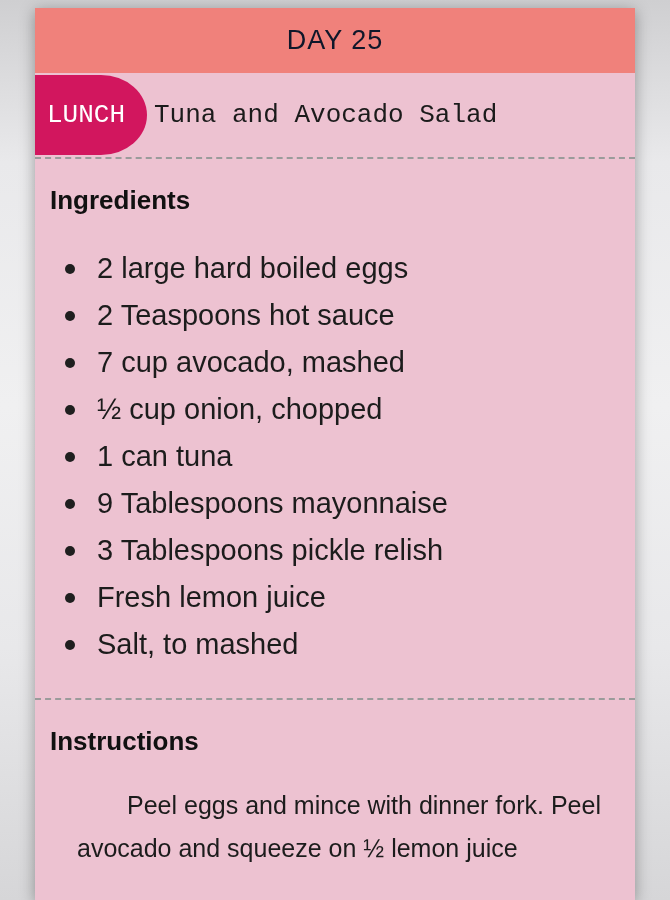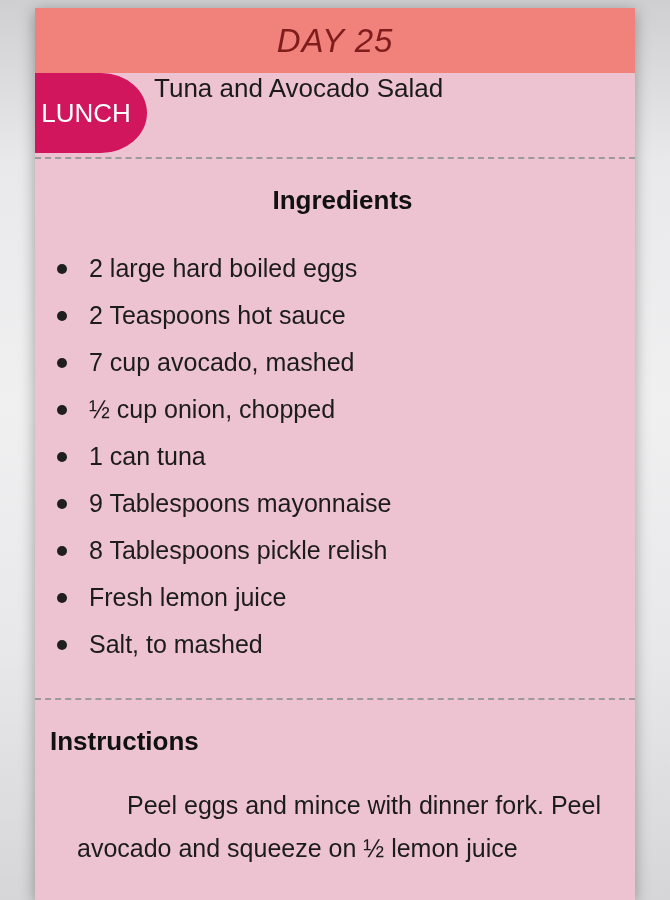--- a/index.html
+++ b/index.html
@@ -27,31 +27,31 @@
     overflow: hidden;
   }
   .day-header {
     height: 65px;
     background: var(--header-bg, #f0817b);
     display: flex;
     align-items: center;
     justify-content: center;
   }
   .day-header span {
-    color: #7f1d1d;
-    font-size: 33px;
+    color: #0f172a;
+    font-size: 27px;
     font-weight: 500;
     letter-spacing: 1px;
-    font-style: italic;
   }
   .meal-row {
     height: 84px;
     display: flex;
-    align-items: flex-start;
+    align-items: center;
     border-bottom: 2px dashed #9b9b9b;
+    font-family: Liberation Mono, monospace;
   }
   .meal-badge {
     width: 112px;
     height: 80px;
     flex: none;
     background: var(--badge-bg, #d2165e);
     border-radius: 0 46px 46px 0 / 0 40px 40px 0;
     display: flex;
     align-items: center;
     justify-content: center;
@@ -63,40 +63,39 @@
     padding-right: 10px;
   }
   .meal-title {
     margin: 0 0 0 7px;
     font-size: 26px;
     font-weight: 400;
     color: #1b1b1b;
   }
   .ingredients {
     border-bottom: 2px dashed #9b9b9b;
-    text-align: center;
   }
   .section-heading {
     margin: 26px 0 0 15px;
     font-size: 26px;
     font-weight: bold;
     color: #111111;
     line-height: 30px;
   }
   .ingredient-list {
     list-style: none;
     margin: 30px 0 0 0;
     padding: 0 0 30px 0;
   }
   .ingredient-item {
     display: flex;
     align-items: center;
     height: 47px;
-    padding-left: 22px;
-    font-size: 25px;
+    padding-left: 30px;
+    font-size: 29px;
     color: #1c1c1c;
   }
   .bullet-dot {
     width: 10px;
     height: 10px;
     flex: none;
     border-radius: 50%;
     background: #1f1f1f;
     margin-right: 22px;
   }
@@ -148,21 +147,21 @@
           <li class="ingredient-item">
             <span class="bullet-dot"></span>
             <span>1 can tuna</span>
           </li>
           <li class="ingredient-item">
             <span class="bullet-dot"></span>
             <span>9 Tablespoons mayonnaise</span>
           </li>
           <li class="ingredient-item">
             <span class="bullet-dot"></span>
-            <span>8 Tablespoons pickle relish</span>
+            <span>3 Tablespoons pickle relish</span>
           </li>
           <li class="ingredient-item">
             <span class="bullet-dot"></span>
             <span>Fresh lemon juice</span>
           </li>
           <li class="ingredient-item">
             <span class="bullet-dot"></span>
             <span>Salt, to mashed</span>
           </li>
         </ul>

